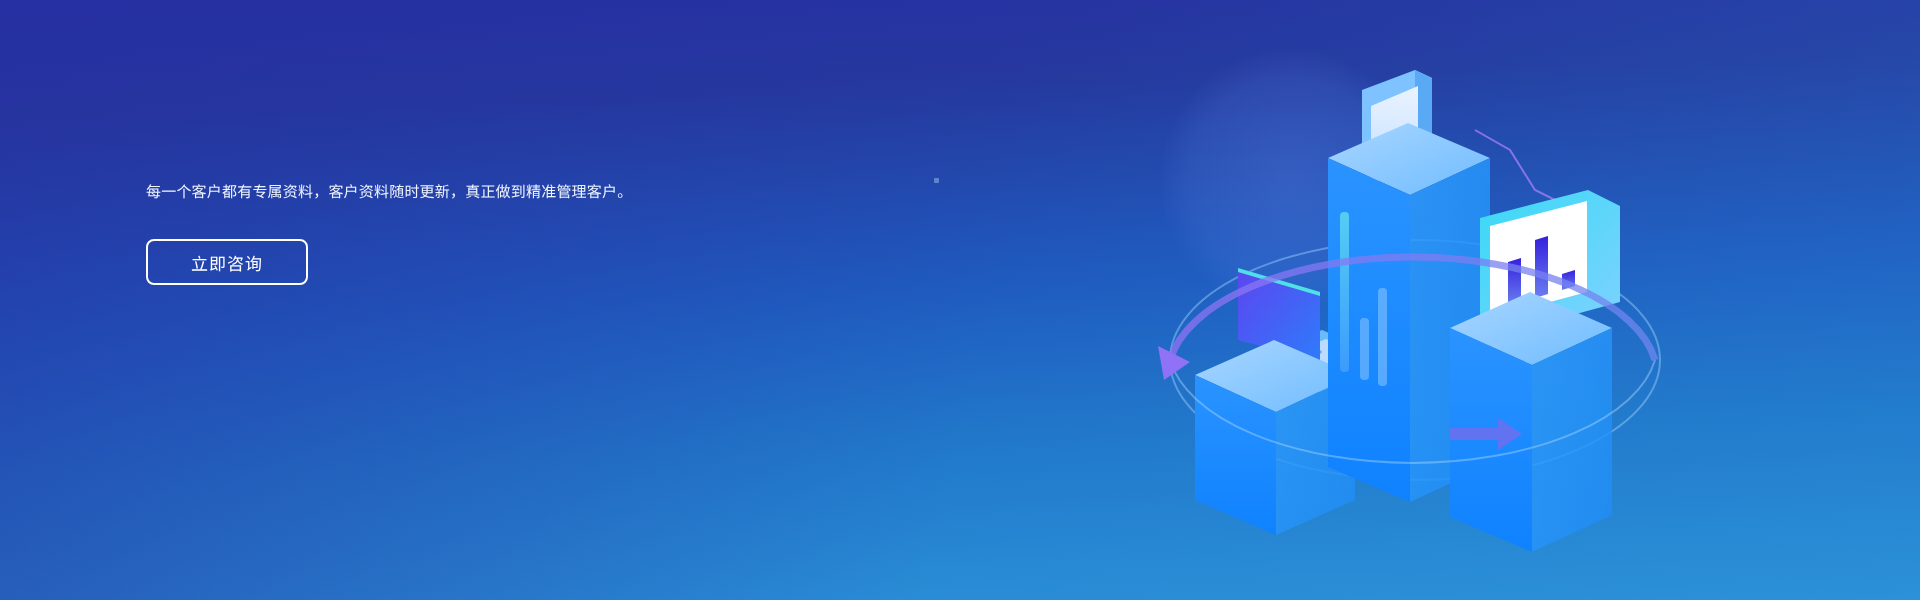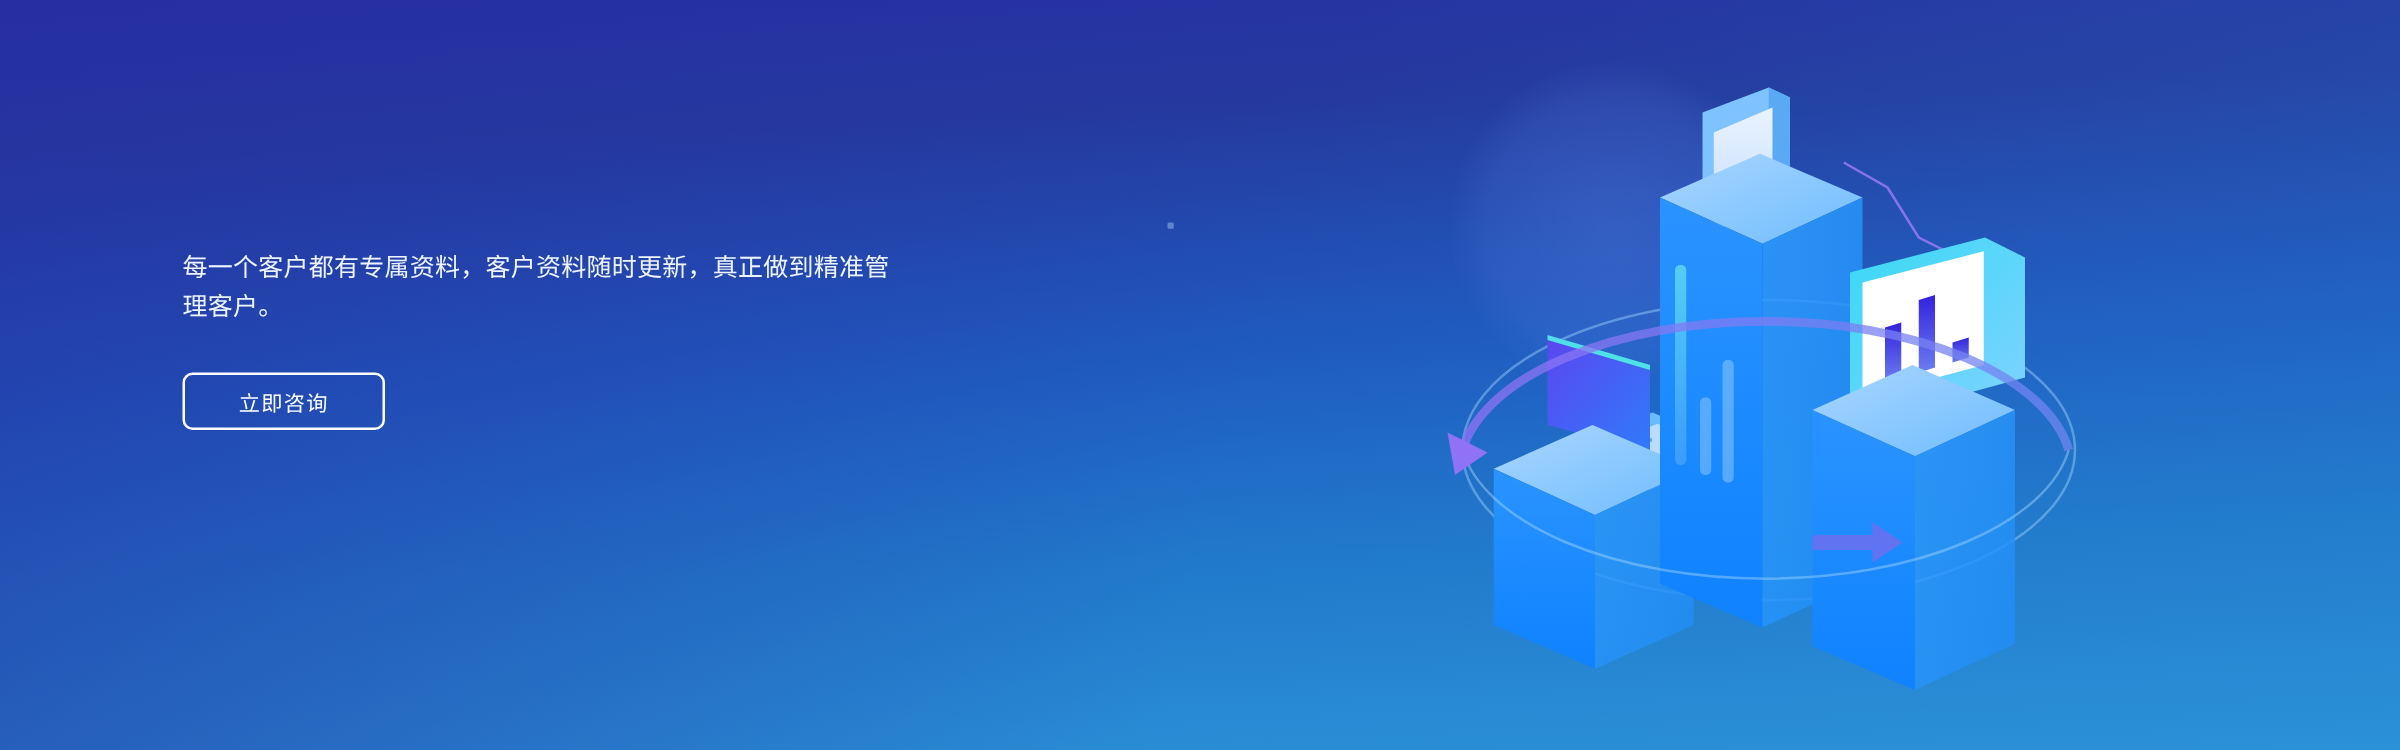--- a/index.html
+++ b/index.html
@@ -59,22 +59,22 @@
   .headline {
     font-size: 31px;
     font-weight: 700;
     color: #ffffff;
     letter-spacing: 0.5px;
     line-height: 1.25;
     white-space: nowrap;
   }
 
   .subcopy {
-    margin-top: 40px;
-    font-size: 20px;
+    margin-top: 20px;
+    font-size: 15px;
     line-height: 1.55;
     color: #eef4ff;
     width: 585px;
     letter-spacing: 0.2px;
   }
 
   .cta {
     display: inline-flex;
     align-items: center;
     justify-content: center;

